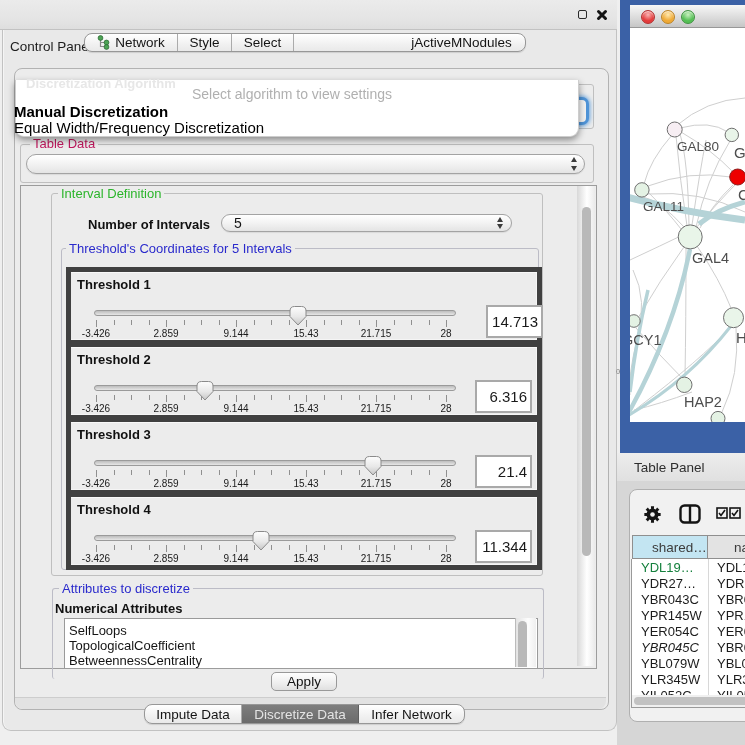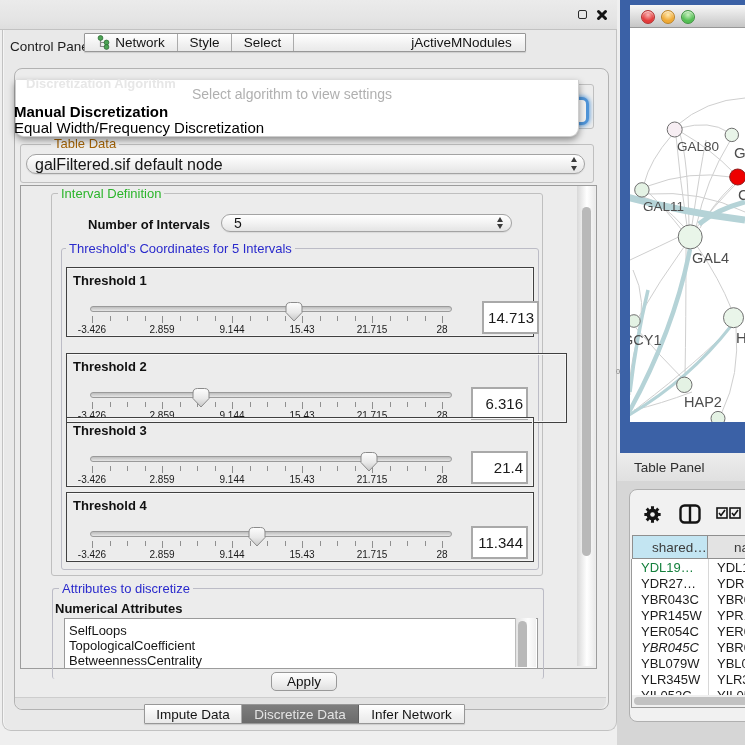--- a/index.html
+++ b/index.html
@@ -7,31 +7,31 @@
 .abs{position:absolute;}
 .combo{position:absolute;border:1px solid #a3a3a3;border-radius:11px;
  background:linear-gradient(#ffffff,#f4f4f4 45%,#e4e4e4);box-shadow:0 1px 1px rgba(0,0,0,0.08);}
 .combo .txt{position:absolute;left:8px;top:50%;transform:translateY(-50%);font-size:16px;color:#141414;white-space:nowrap;}
 .arr{position:absolute;width:0;height:0;border-left:3px solid transparent;border-right:3px solid transparent;}
 .arr.up{border-bottom:5px solid #3c3c3c;}
 .arr.dn{border-top:5px solid #3c3c3c;}
 .gbox{position:absolute;border:1px solid #bfbfbf;border-radius:3px;box-shadow:inset 0 0 0 0 #fff;}
 .gtitle{position:absolute;background:#ececec;padding:0 3px;font-size:13px;line-height:13px;white-space:nowrap;}
 .seg{position:absolute;display:flex;background:linear-gradient(#ffffff,#f1f1f1 60%,#e9e9e9);
- border:1px solid #979797;border-radius:1px;box-shadow:0 1px 1px rgba(0,0,0,0.12);overflow:hidden;}
+ border:1px solid #979797;border-radius:8px;box-shadow:0 1px 1px rgba(0,0,0,0.12);overflow:hidden;}
 .seg .s{display:flex;align-items:center;justify-content:center;font-size:13.5px;color:#141414;
  border-right:1px solid #ababab;white-space:nowrap;}
 .seg .s:last-child{border-right:none;}
 .seg .sel{background:linear-gradient(#7e7e7e,#6b6b6b);color:#f2f2f2;border-right:1px solid #5f5f5f;}
 .tickrow{position:absolute;height:6px;}
 .tick{position:absolute;top:0;width:1px;height:6px;background:#8f8f8f;}
 .slab{position:absolute;font-size:10px;color:#1a1a1a;transform:translateX(-50%);white-space:nowrap;}
 .vbox{position:absolute;width:50px;height:29px;border:2px solid #a9a9a9;background:#fff;
  font-size:15px;color:#1a1a1a;text-align:right;line-height:29px;padding-right:3px;}
-.thr{position:absolute;left:66px;width:466px;height:68px;border:1px solid #404040;
+.thr{position:absolute;left:66px;width:466px;height:68px;border:5px solid #404040;
  box-shadow:inset 0 1px 0 #f8f8f8, inset -1px -1px 0 #f5f5f5;}
 .thr .tt{position:absolute;left:6px;top:5px;font-weight:bold;font-size:13px;color:#111;}
 .track{position:absolute;left:23px;width:360px;height:4px;border:1px solid #9a9a9a;border-radius:3px;
  background:linear-gradient(#bdbdbd,#e6e6e6);}
 .rowtxt{white-space:nowrap;}
 </style></head><body>
 <div class="abs" style="left:2px;top:0;width:613px;height:730px;background:#e9e9e9;border:1px solid #c2c2c2;border-top:none;border-radius:0 0 9px 9px;box-shadow:inset 1px 0 0 #f5f5f5;"></div>
 <div class="abs" style="left:0;top:0;width:617px;height:29px;background:linear-gradient(#ebebeb,#e4e4e4 70%,#dedede);border-bottom:1px solid #c2c2c2;"></div>
 <div class="abs" style="left:10px;top:7px;font-size:13.5px;color:#1d1d1d;margin-top:32px;">Control Panel</div>
 <div class="abs" style="left:578px;top:10px;width:7px;height:7px;border:1.8px solid #2a2a2a;border-radius:2px;"></div>
@@ -55,23 +55,22 @@
 <div class="abs" style="left:14px;top:68px;width:593px;height:640px;background:#ececec;border:1px solid #b2b2b2;border-radius:8px;"></div>
 <div class="abs" style="left:15px;top:697px;width:591px;height:11px;background:#e2e2e2;border-top:1px solid #cdcdcd;border-radius:0 0 8px 8px;"></div>
 <div class="gbox" style="left:20px;top:84px;width:572px;height:43px;"></div>
 <div class="abs" style="left:556px;top:97px;width:27px;height:22px;border-radius:7px;background:#f2f2f2;border:3px solid #4f93d6;box-shadow:0 0 4px 1px rgba(80,150,220,0.85);"></div>
 <div class="abs" style="left:15px;top:80px;width:562px;height:56px;background:#ffffff;border:1px solid #cdcdcd;border-top:none;border-radius:0 0 9px 9px;box-shadow:0 3px 7px rgba(0,0,0,0.42);z-index:5;"></div>
 <div class="abs" style="left:26px;top:76px;font-size:13px;font-weight:bold;color:#e7e7e7;z-index:6;">Discretization Algorithm</div>
 <div class="abs" style="left:192px;top:86px;font-size:14px;color:#b0b0b0;z-index:6;">Select algorithm to view settings</div>
 <div class="abs" style="left:14px;top:103px;font-size:15px;font-weight:bold;color:#000;z-index:6;">Manual Discretization</div>
 <div class="abs" style="left:14px;top:119px;font-size:15px;color:#000;z-index:6;">Equal Width/Frequency Discretization</div>
 <div class="gbox" style="left:20px;top:144px;width:572px;height:37px;"></div>
-<div class="gtitle" style="left:30px;top:137px;color:#a16207;margin-left:21px;">Table Data</div>
+<div class="gtitle" style="left:30px;top:137px;color:#be185d;">Table Data</div>
 <div class="combo" style="left:26px;top:154px;width:557px;height:18px;">
-    <div class="txt" style="top:55%">galFiltered.sif default node</div>
     <div class="arr up" style="right:7px;top:2px;"></div>
     <div class="arr dn" style="right:7px;bottom:2px;"></div>
   </div>
 <div class="abs" style="left:20px;top:185px;width:575px;height:482px;border:1px solid #9c9c9c;background:#ececec;"></div>
 <div class="abs" style="left:577px;top:186px;width:18px;height:480px;background:linear-gradient(90deg,#d8d8d8,#ffffff 55%,#eaeaea);"></div>
 <div class="abs" style="left:582px;top:207px;width:9px;height:349px;background:#b9b9b9;border-radius:4.5px;"></div>
 <div class="gbox" style="left:51px;top:193px;width:490px;height:381px;"></div>
 <div class="gtitle" style="left:58px;top:187px;color:#2cb52c;">Interval Definition</div>
 <div class="abs" style="left:88px;top:217px;font-size:13px;font-weight:bold;color:#111;">Number of Intervals</div>
 <div class="combo" style="left:221px;top:214px;width:289px;height:16px;">
@@ -120,21 +119,21 @@
         <linearGradient id="th0" x1="0" y1="0" x2="0" y2="1">
           <stop offset="0" stop-color="#fdfdfd"></stop>
           <stop offset="0.55" stop-color="#e8e8e8"></stop>
           <stop offset="1" stop-color="#c6c6c6"></stop>
         </linearGradient>
       </defs>
       <path d="M2,6 Q2,1.5 6.5,1.5 L13.5,1.5 Q18,1.5 18,6 L18,11.5 L10,20 L2,11.5 Z" fill="url(#th0)" stroke="#8a8a8a" stroke-width="1"></path>
     </svg>
 <div class="vbox" style="left:415px;top:33px;">14.713</div>
 </div>
-<div class="thr" style="top:353px;padding-left:33px;">
+<div class="thr" style="top:342px;">
 <div class="tt">Threshold 2</div>
 <div class="track" style="top:38px;"></div>
 <div class="tickrow" style="left:0;top:48px;width:466px;">
       <div class="tick" style="left:25.0px;height:7px;"></div>
       <div class="tick" style="left:42.5px;height:4.5px;"></div>
       <div class="tick" style="left:60.0px;height:4.5px;"></div>
       <div class="tick" style="left:77.5px;height:4.5px;"></div>
       <div class="tick" style="left:95.0px;height:7px;"></div>
       <div class="tick" style="left:112.5px;height:4.5px;"></div>
       <div class="tick" style="left:130.0px;height:4.5px;"></div>

